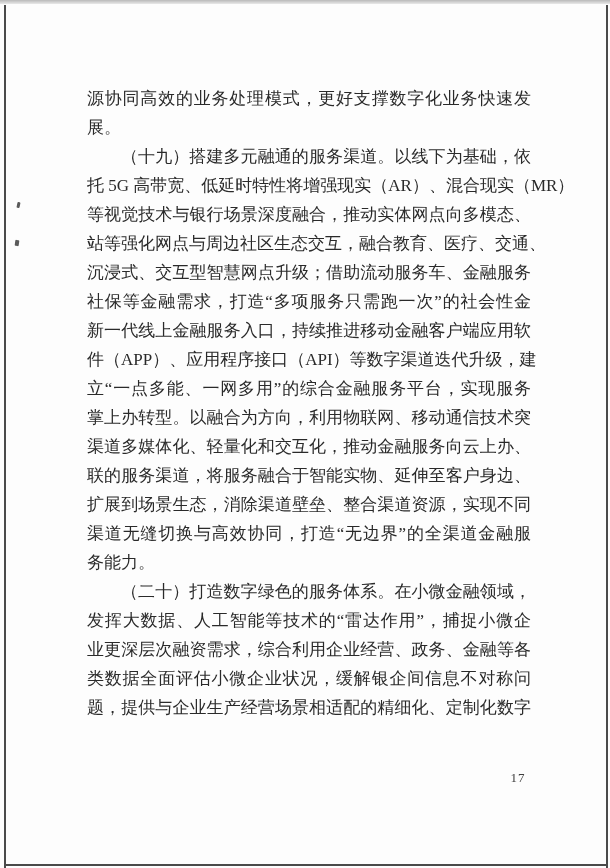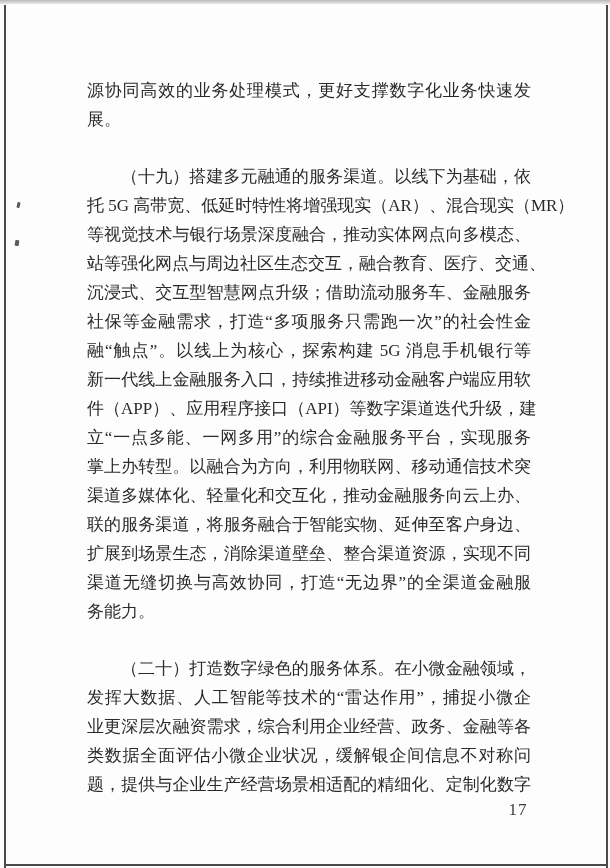--- a/index.html
+++ b/index.html
@@ -46,49 +46,48 @@
     background: #5a5a5a;
     border-radius: 1px;
   }
   .speck-1 { left: 17px; top: 202px; width: 3px; height: 6px; transform: rotate(12deg); }
   .speck-2 { left: 15px; top: 240px; width: 4px; height: 6px; transform: rotate(8deg); }
 
   
   .text-block {
     position: absolute;
     left: 87px;
-    top: 76px;
+    top: 84px;
     width: 444px;
     color: #2a2a2a;
     font-size: 17px;
     line-height: 29px;
     letter-spacing: 0px;
   }
   .line {
     height: 29px;
     text-align: justify;
     text-align-last: justify;
     white-space: nowrap;
   }
   .line.short {
     text-align: left;
     text-align-last: left;
   }
   .line.indent {
     text-indent: 2em;
-    margin-top: 28px;
   }
   
   .page-number {
     position: absolute;
     left: 503px;
-    top: 800px;
+    top: 770px;
     width: 30px;
     text-align: center;
-    font-size: 17px;
+    font-size: 13px;
     letter-spacing: 1px;
     color: #3d3d3d;
   }
 </style>
 </head>
 <body>
 
 <div class="page">
 
   <div class="edge-top"></div>
@@ -101,21 +100,20 @@
 
   <div class="text-block">
     <div class="line">源协同高效的业务处理模式，更好支撑数字化业务快速发</div>
     <div class="line short">展。</div>
     <div class="line indent">（十九）搭建多元融通的服务渠道。以线下为基础，依</div>
     <div class="line">托 5G 高带宽、低延时特性将增强现实（AR）、混合现实（MR）</div>
     <div class="line">等视觉技术与银行场景深度融合，推动实体网点向多模态、</div>
     <div class="line">站等强化网点与周边社区生态交互，融合教育、医疗、交通、</div>
     <div class="line">沉浸式、交互型智慧网点升级；借助流动服务车、金融服务</div>
     <div class="line">社保等金融需求，打造“多项服务只需跑一次”的社会性金</div>
-    <div class="line">融“触点”。以线上为核心，探索构建 5G 消息手机银行等</div>
     <div class="line">新一代线上金融服务入口，持续推进移动金融客户端应用软</div>
     <div class="line">件（APP）、应用程序接口（API）等数字渠道迭代升级，建</div>
     <div class="line">立“一点多能、一网多用”的综合金融服务平台，实现服务</div>
     <div class="line">掌上办转型。以融合为方向，利用物联网、移动通信技术突</div>
     <div class="line">渠道多媒体化、轻量化和交互化，推动金融服务向云上办、</div>
     <div class="line">联的服务渠道，将服务融合于智能实物、延伸至客户身边、</div>
     <div class="line">扩展到场景生态，消除渠道壁垒、整合渠道资源，实现不同</div>
     <div class="line">渠道无缝切换与高效协同，打造“无边界”的全渠道金融服</div>
     <div class="line short">务能力。</div>
     <div class="line indent">（二十）打造数字绿色的服务体系。在小微金融领域，</div>

